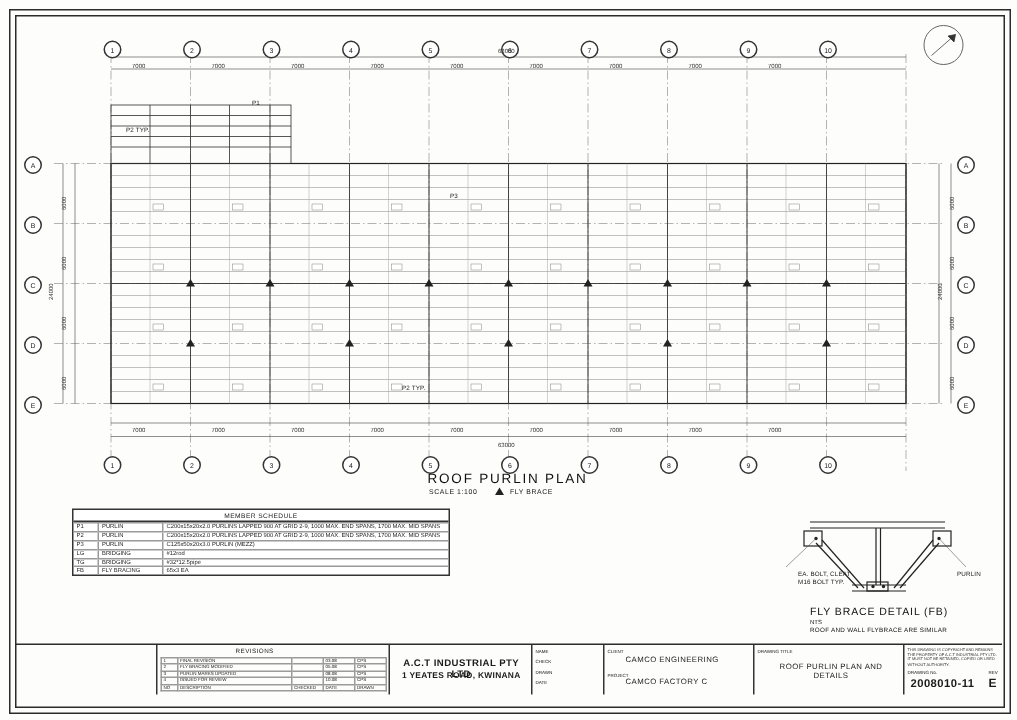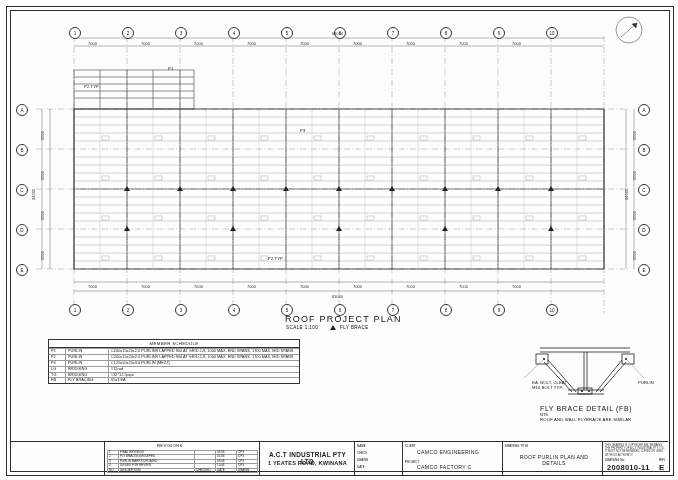--- a/index.html
+++ b/index.html
@@ -21,21 +21,21 @@
   .sched .hd{font-size:4.4px;text-align:center;border-bottom:.7px solid #333;padding:1px 0;letter-spacing:.3px;}
   .sched table{border-collapse:collapse;width:100%;font-size:3.9px;}
   .sched td{border-top:.4px solid #9a9a9a;padding:0 2px;vertical-align:top;line-height:1.25;}
   .sched td.c1{width:12px;border-right:.4px solid #9a9a9a;}
   .sched td.c2{width:38px;border-right:.4px solid #9a9a9a;}
   .fb-wrap{position:absolute;left:520px;top:338px;width:130px;height:90px;}
   .fb-title{position:absolute;left:540px;top:405px;}
   .fbt1{font-size:7px;letter-spacing:.6px;color:#111;}
   .fbt2{font-size:4px;color:#111;}
   .fbt3{font-size:4.2px;color:#111;letter-spacing:.2px;}
-  .tb{position:absolute;left:10px;top:441px;width:658px;height:33px;border-top:1px solid #2b2b2b;}
+  .tb{position:absolute;left:10px;top:429px;width:658px;height:33px;border-top:1px solid #2b2b2b;}
   .tb .cell{position:absolute;border-right:.6px solid #333;height:100%;box-sizing:border-box;}
   .tb-txt{font-size:4px;color:#111;}
   .rev-hd{font-size:4.2px;letter-spacing:.3px;}
   .revtab{border-collapse:collapse;font-size:3px;width:100%;}
   .revtab td{border:.35px solid #9b9b9b;padding:0 1px;line-height:1.15;white-space:nowrap;}
   .co1{font-size:6.4px;font-weight:bold;letter-spacing:.3px;}
   .co2{font-size:5.6px;font-weight:bold;letter-spacing:.2px;}
   .bigttl{font-size:5.2px;letter-spacing:.3px;}
   .dwgno{font-size:7.5px;font-weight:bold;letter-spacing:.3px;}
   .rv{font-size:8px;font-weight:bold;}
@@ -283,21 +283,21 @@
   <div class="dimv abs" style="left:632px;top:180px;">6000</div>
   <div class="dimv abs" style="left:632px;top:220px;">6000</div>
   <div class="dimv abs" style="left:632px;top:260px;">6000</div>
   <div class="dimv abs" style="left:624px;top:200px;">24000</div>
 
   <div class="lbl abs" style="left:84px;top:84px;">P2  TYP.</div>
   <div class="lbl abs" style="left:168px;top:66px;">P1</div>
   <div class="lbl abs" style="left:300px;top:128px;">P3</div>
   <div class="lbl abs" style="left:268px;top:256px;">P2  TYP.</div>
 
-  <div class="title-plan tp1" style="left:285px;top:314px;">ROOF PROJECT PLAN</div>
+  <div class="title-plan tp1" style="left:285px;top:314px;">ROOF PURLIN PLAN</div>
   <div class="title-plan tp2" style="left:286px;top:325px;">SCALE 1:100</div>
   <div class="tri" style="left:330px;top:325px;"></div>
   <div class="title-plan tp2" style="left:340px;top:325px;">FLY BRACE</div>
 
   <div class="sched">
     <div class="hd">MEMBER SCHEDULE</div>
     <table>
       <tbody>
           <tr>
         <td class="c1">P1</td>

